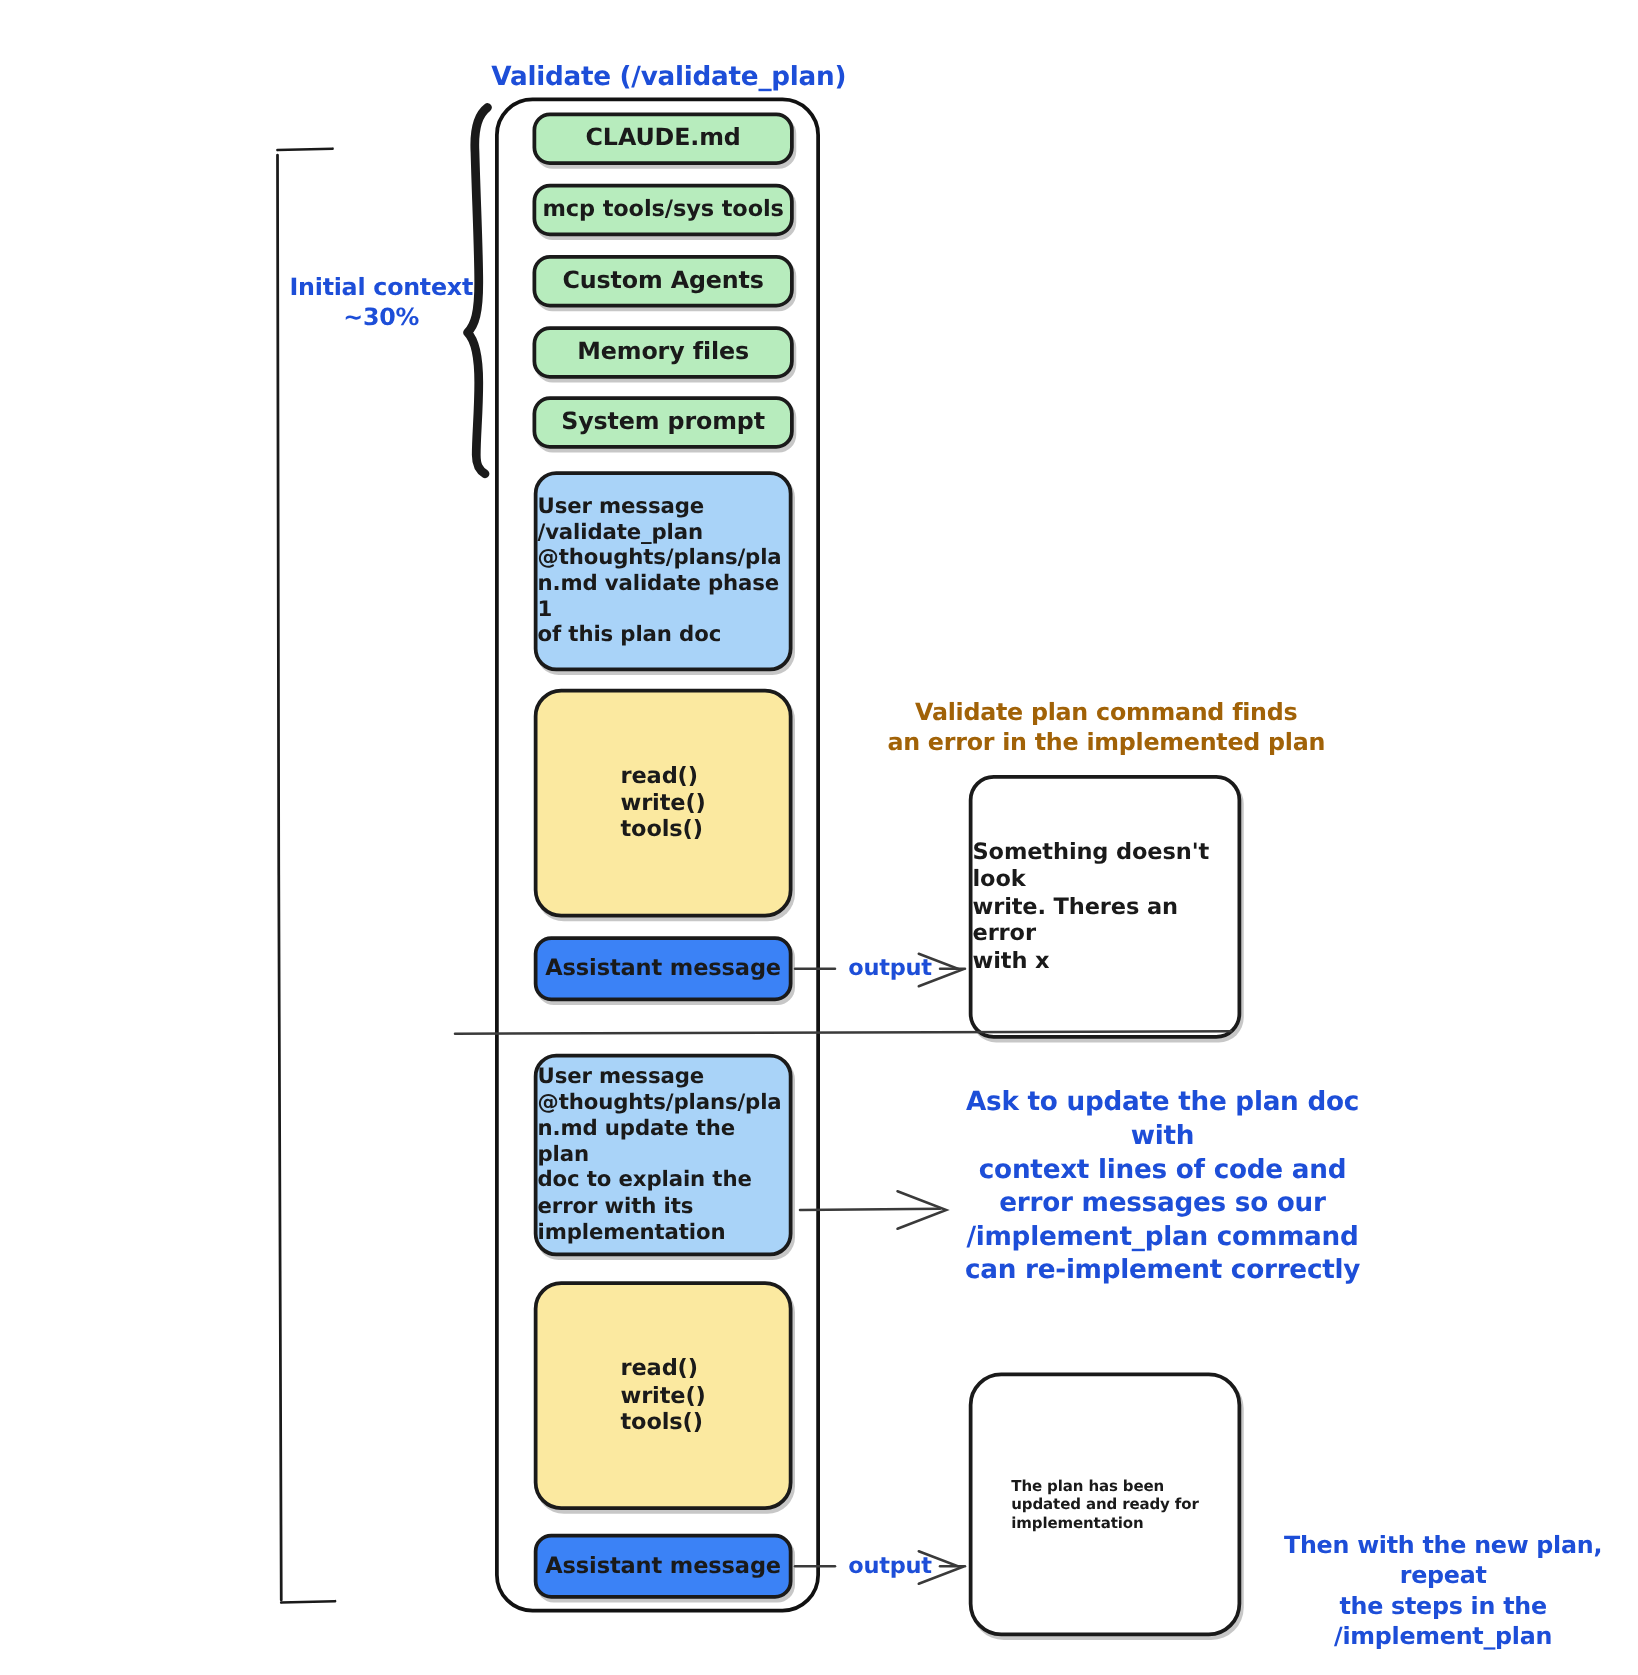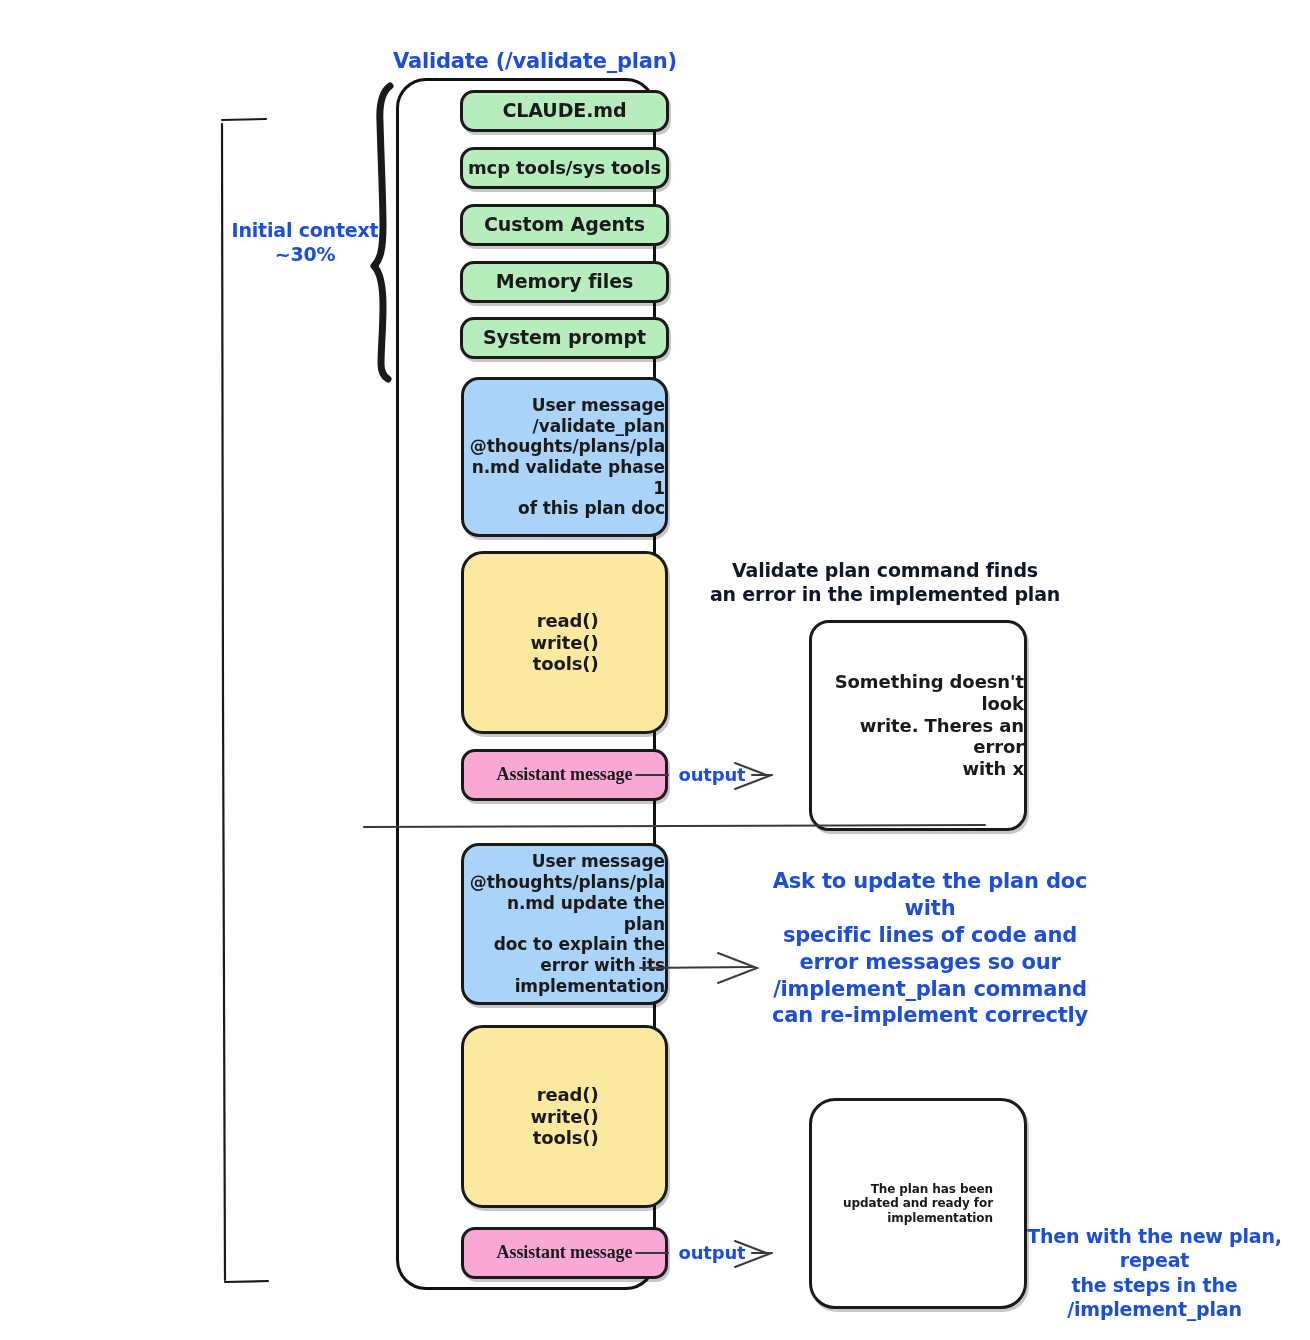--- a/index.html
+++ b/index.html
@@ -23,52 +23,51 @@
 
   
   .hbox {
     position: absolute;
     box-sizing: border-box;
     border: 3px solid #1a1a1a;
     border-radius: 14px;
     display: flex;
     align-items: center;
     justify-content: center;
-    text-align: right;
+    text-align: left;
     font-weight: bold;
     letter-spacing: -0.1px;
     line-height: 1.22;
     box-shadow: 2px 3px 0 rgba(0,0,0,0.22);
-    margin-left: 34px;
   }
 
   .ctx-window {
     position: absolute;
     box-sizing: border-box;
     border: 3.5px solid #111111;
     border-radius: 30px;
     background: #ffffff;
   }
 
   .green { background: #b7ecbd; }
   .blue  { background: #a9d3f8; }
   .yellow{ background: #fbe9a0; }
-  .pink  { background: #f9a8d4; font-family: Liberation Serif, serif; }
+  .pink  { background: #3b82f6; }
   .white { background: #ffffff; }
 
   
   .lbl {
     position: absolute;
     font-weight: bold;
     text-align: center;
     line-height: 1.28;
     color: #1d4ed8;
     letter-spacing: -0.2px;
   }
-  .lbl.orange { color: #0f172a; }
+  .lbl.orange { color: #a16207; }
 
   
   svg.overlay {
     position: absolute;
     left: 0; top: 0;
     width: 1310px;
     height: 1340px;
     pointer-events: none;
   }
   .stroke {
@@ -137,21 +136,21 @@
   <div class="lbl" style="left:672px; top:1241px; width:80px; font-size:18px;">output</div>
 
   <div class="lbl orange" style="left:700px; top:558px; width:370px; font-size:19px; white-space:pre-line;">Validate plan command finds
 an error in the implemented plan</div>
 
   <div class="hbox white" style="left:775px; top:620px; width:218px; height:211px; font-size:18px; white-space:pre-line; border-radius:20px; border-width:3px;">Something doesn't look
 write. Theres an error
 with x</div>
 
   <div class="lbl" style="left:745px; top:868px; width:370px; font-size:21px; white-space:pre-line;">Ask to update the plan doc with
-specific lines of code and
+context lines of code and
 error messages so our
 /implement_plan command
 can re-implement correctly</div>
 
   <div class="hbox white" style="left:775px; top:1098px; width:218px; height:211px; font-size:12px; white-space:pre-line; border-radius:26px; border-width:3px;">The plan has been
 updated and ready for
 implementation</div>
 
   <div class="lbl" style="left:1002px; top:1224px; width:305px; font-size:19px; white-space:pre-line;">Then with the new plan, repeat
 the steps in the /implement_plan</div>

